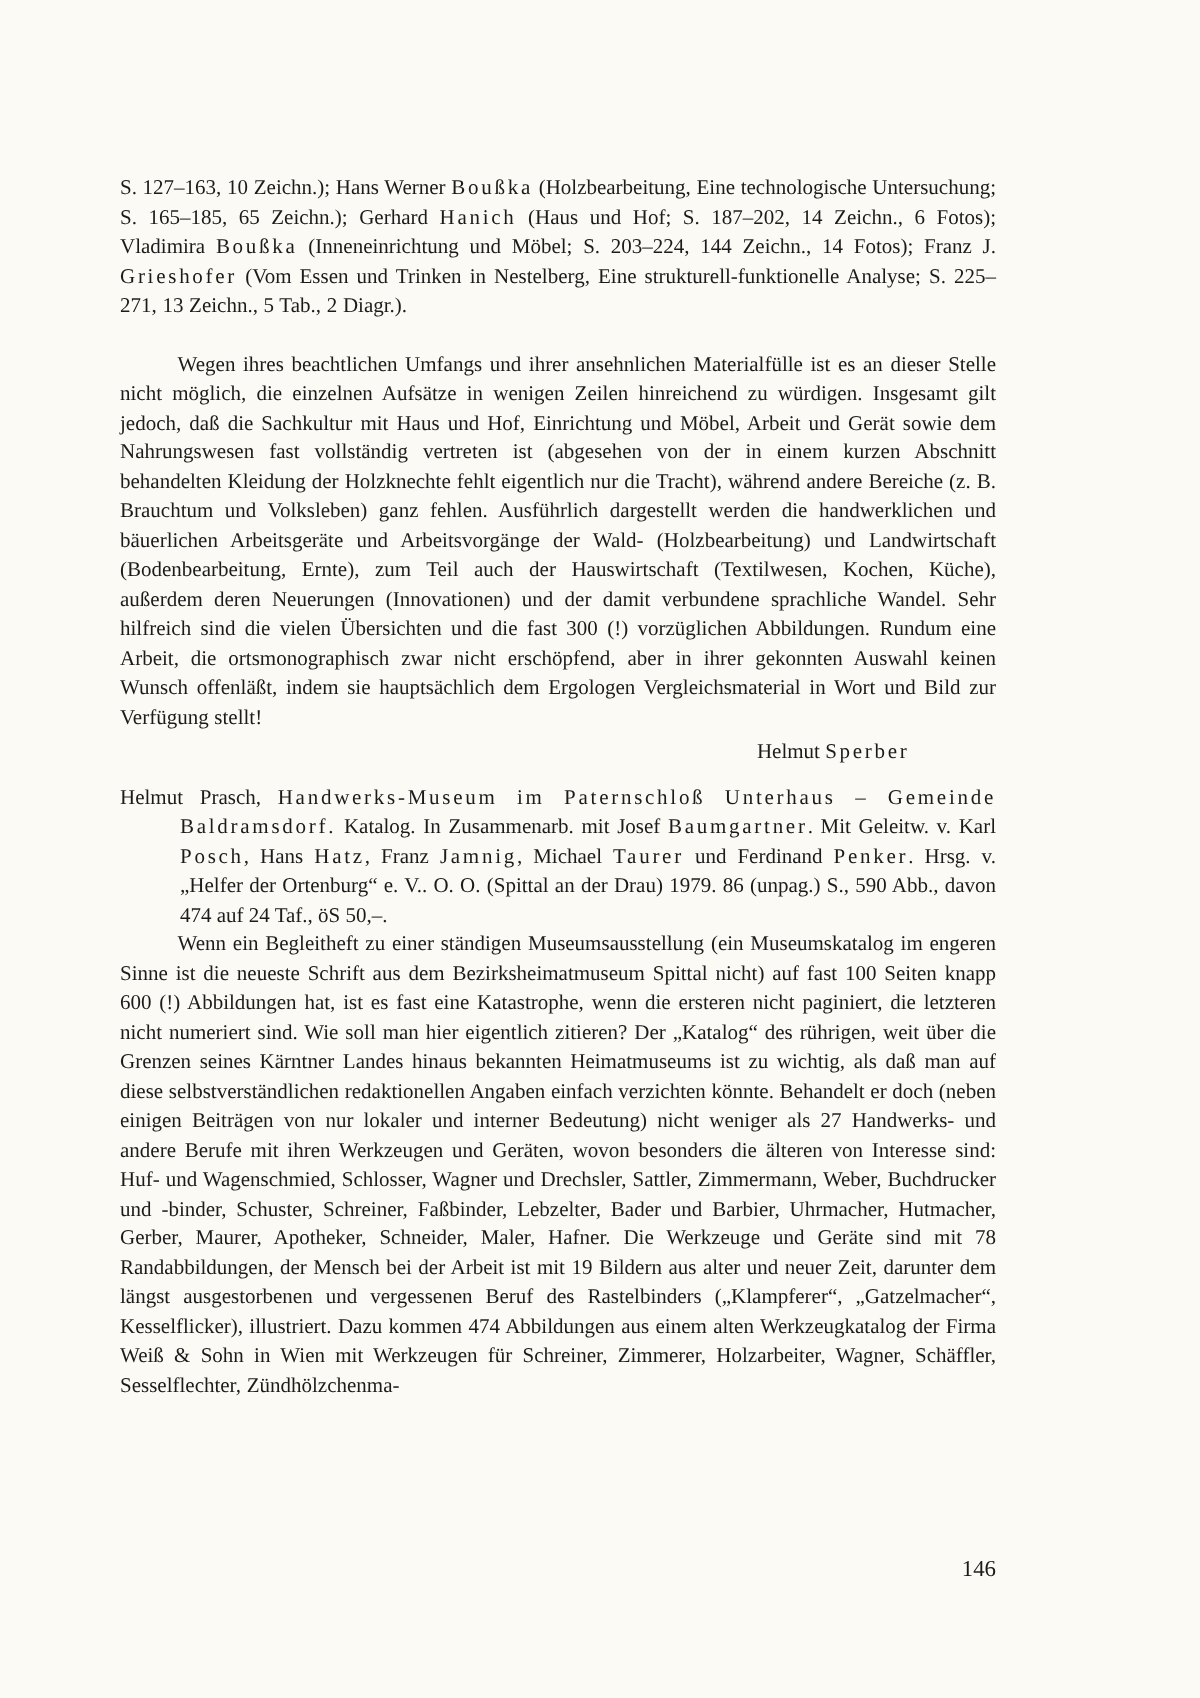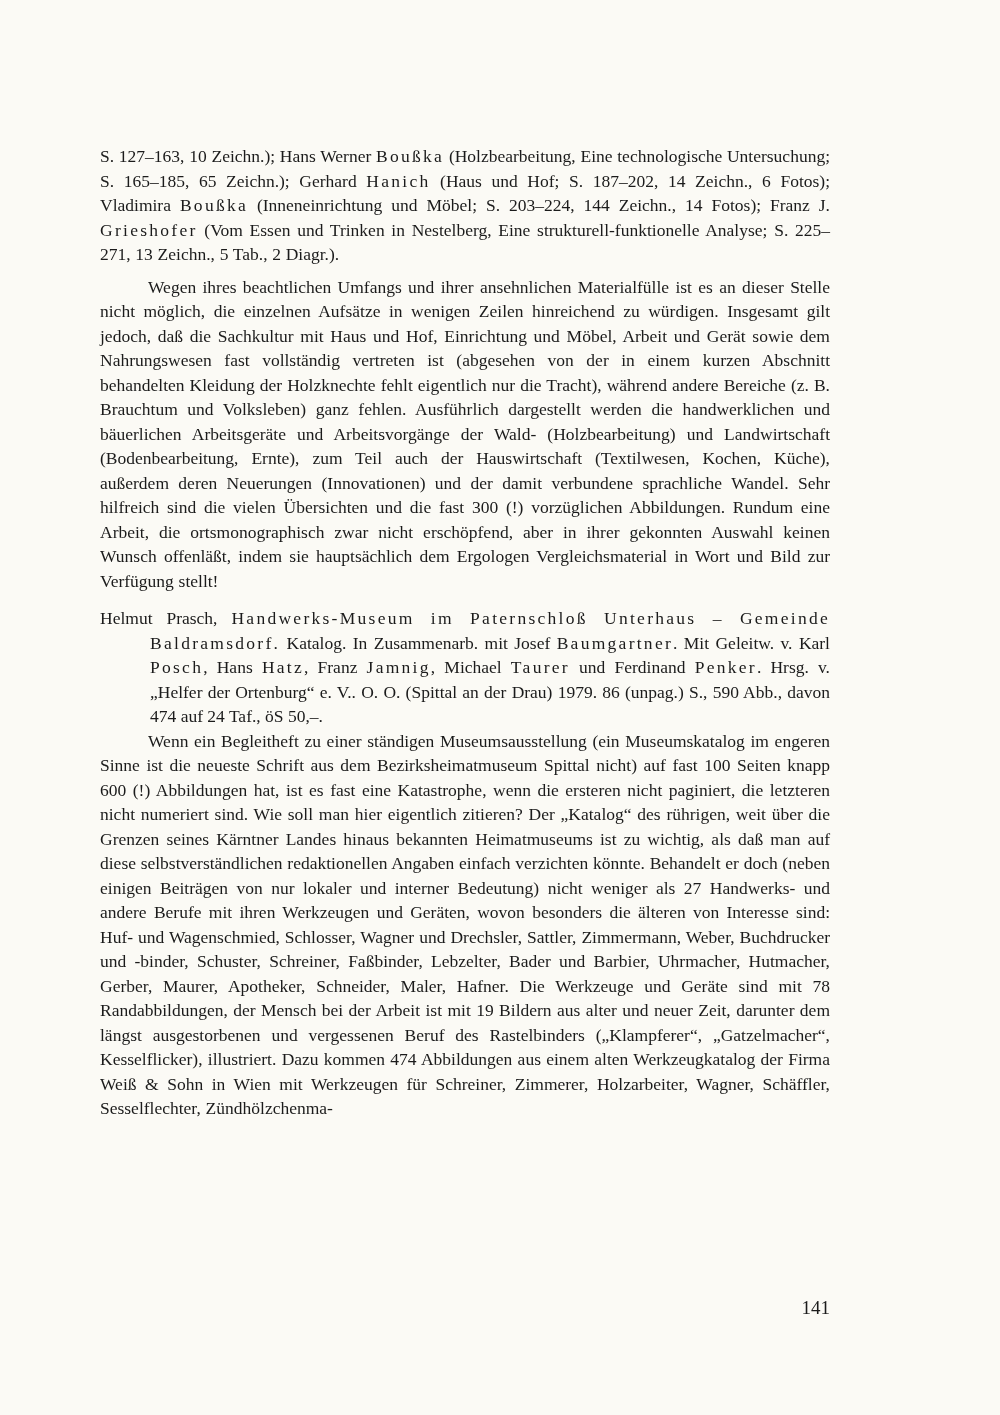--- a/index.html
+++ b/index.html
@@ -23,21 +23,21 @@
     background: #fbfaf5;
   }
   .para {
     margin: 0;
     font-size: 17.5px;
     line-height: 24.5px;
     text-align: justify;
     word-spacing: 0.02em;
   }
   .para.indent { text-indent: 48px; }
-  .para.second { margin-top: 8px; }
+  .para.second { margin-top: 24px; }
   .signature {
     margin: 5px 72px 0 0;
     font-size: 17.5px;
     line-height: 24.5px;
     text-align: right;
   }
   .bib {
     margin: 13px 0 0 0;
     font-size: 17.5px;
     line-height: 24.5px;
@@ -60,20 +60,21 @@
 </style>
 </head>
 <body style="background: rgb(251, 250, 245); color: rgb(27, 27, 27);">
 
 <div class="page">
 
   <p class="para"><span class="run-normal">S. 127–163, 10 Zeichn.); Hans Werner </span><span class="run-spaced">Boußka</span><span class="run-normal"> (Holzbearbeitung, Eine technologische Untersuchung; S. 165–185, 65 Zeichn.); Gerhard </span><span class="run-spaced">Hanich</span><span class="run-normal"> (Haus und Hof; S. 187–202, 14 Zeichn., 6 Fotos); Vladimira </span><span class="run-spaced">Boußka</span><span class="run-normal"> (Inneneinrichtung und Möbel; S. 203–224, 144 Zeichn., 14 Fotos); Franz J. </span><span class="run-spaced">Grieshofer</span><span class="run-normal"> (Vom Essen und Trinken in Nestelberg, Eine strukturell-funktionelle Analyse; S. 225–271, 13 Zeichn., 5 Tab., 2 Diagr.).</span></p>
 
   <p class="para indent second"><span class="run-normal">Wegen ihres beachtlichen Umfangs und ihrer ansehnlichen Materialfülle ist es an dieser Stelle nicht möglich, die einzelnen Aufsätze in wenigen Zeilen hinreichend zu würdigen. Insgesamt gilt jedoch, daß die Sachkultur mit Haus und Hof, Einrichtung und Möbel, Arbeit und Gerät sowie dem Nahrungswesen fast vollständig vertreten ist (abgesehen von der in einem kurzen Abschnitt behandelten Kleidung der Holzknechte fehlt eigentlich nur die Tracht), während andere Bereiche (z. B. Brauchtum und Volksleben) ganz fehlen. Ausführlich dargestellt werden die handwerklichen und bäuerlichen Arbeitsgeräte und Arbeitsvorgänge der Wald- (Holzbearbeitung) und Landwirtschaft (Bodenbearbeitung, Ernte), zum Teil auch der Hauswirtschaft (Textilwesen, Kochen, Küche), außerdem deren Neuerungen (Innovationen) und der damit verbundene sprachliche Wandel. Sehr hilfreich sind die vielen Übersichten und die fast 300 (!) vorzüglichen Abbildungen. Rundum eine Arbeit, die ortsmonographisch zwar nicht erschöpfend, aber in ihrer gekonnten Auswahl keinen Wunsch offenläßt, indem sie hauptsächlich dem Ergologen Vergleichsmaterial in Wort und Bild zur Verfügung stellt!</span></p>
 
+  <p class="signature"><span class="run-normal">Helmut </span><span class="run-spaced">Sperber</span></p>
 
   <p class="bib"><span class="run-bold">Helmut Prasch,</span><span class="run-normal"> </span><span class="run-spaced">Handwerks-Museum im Paternschloß Unterhaus – Gemeinde Baldramsdorf.</span><span class="run-normal"> Katalog. In Zusammenarb. mit Josef </span><span class="run-spaced">Baumgartner</span><span class="run-normal">. Mit Geleitw. v. Karl </span><span class="run-spaced">Posch</span><span class="run-normal">, Hans </span><span class="run-spaced">Hatz</span><span class="run-normal">, Franz </span><span class="run-spaced">Jamnig</span><span class="run-normal">, Michael </span><span class="run-spaced">Taurer</span><span class="run-normal"> und Ferdinand </span><span class="run-spaced">Penker</span><span class="run-normal">. Hrsg. v. „Helfer der Ortenburg“ e. V.. O. O. (Spittal an der Drau) 1979. 86 (unpag.) S., 590 Abb., davon 474 auf 24 Taf., öS 50,–.</span></p>
 
   <p class="para indent third"><span class="run-normal">Wenn ein Begleitheft zu einer ständigen Museumsausstellung (ein Museumskatalog im engeren Sinne ist die neueste Schrift aus dem Bezirksheimatmuseum Spittal nicht) auf fast 100 Seiten knapp 600 (!) Abbildungen hat, ist es fast eine Katastrophe, wenn die ersteren nicht paginiert, die letzteren nicht numeriert sind. Wie soll man hier eigentlich zitieren? Der „Katalog“ des rührigen, weit über die Grenzen seines Kärntner Landes hinaus bekannten Heimatmuseums ist zu wichtig, als daß man auf diese selbstverständlichen redaktionellen Angaben einfach verzichten könnte. Behandelt er doch (neben einigen Beiträgen von nur lokaler und interner Bedeutung) nicht weniger als 27 Handwerks- und andere Berufe mit ihren Werkzeugen und Geräten, wovon besonders die älteren von Interesse sind: Huf- und Wagenschmied, Schlosser, Wagner und Drechsler, Sattler, Zimmermann, Weber, Buchdrucker und -binder, Schuster, Schreiner, Faßbinder, Lebzelter, Bader und Barbier, Uhrmacher, Hutmacher, Gerber, Maurer, Apotheker, Schneider, Maler, Hafner. Die Werkzeuge und Geräte sind mit 78 Randabbildungen, der Mensch bei der Arbeit ist mit 19 Bildern aus alter und neuer Zeit, darunter dem längst ausgestorbenen und vergessenen Beruf des Rastelbinders („Klampferer“, „Gatzelmacher“, Kesselflicker), illustriert. Dazu kommen 474 Abbildungen aus einem alten Werkzeugkatalog der Firma Weiß &amp; Sohn in Wien mit Werkzeugen für Schreiner, Zimmerer, Holzarbeiter, Wagner, Schäffler, Sesselflechter, Zündhölzchenma-</span></p>
 
-  <div class="page-number">141</div>
+  <div class="page-number">146</div>
 
 </div>
 
 </body></html>

